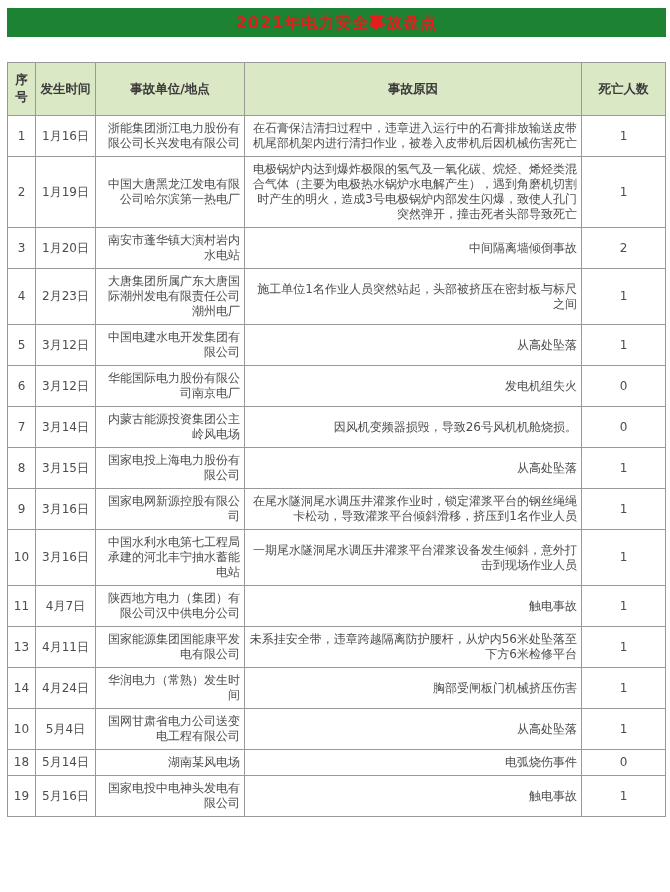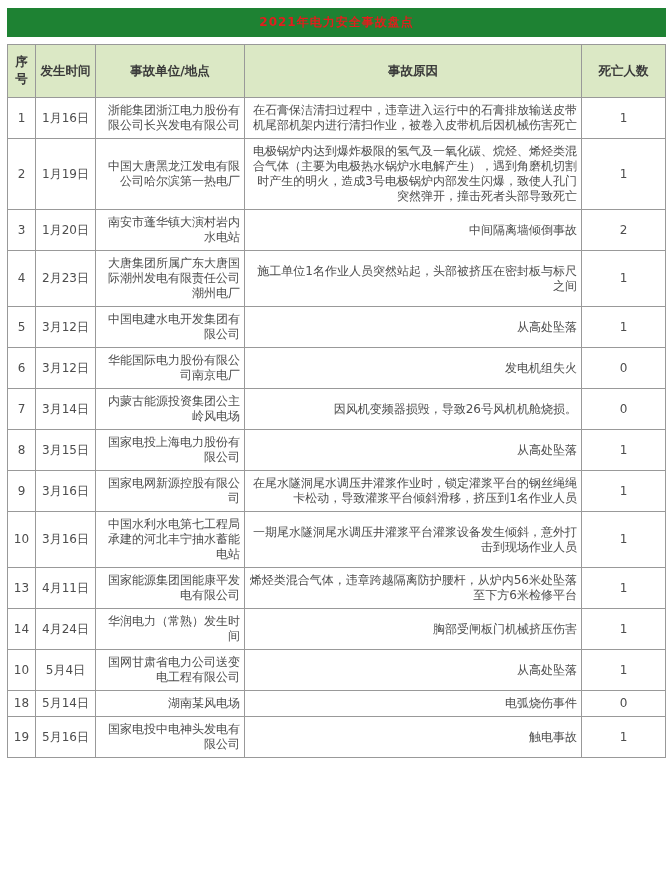--- a/index.html
+++ b/index.html
@@ -14,25 +14,25 @@
     box-sizing: border-box;
     font-family: "DejaVu Sans", "Liberation Sans", sans-serif;
   }
   .wrap {
     padding: 8px 4px 0 7px;
   }
   .title-bar {
     background: var(--title-bg, #1e8233);
     color: var(--title-text, #e31d1d);
     font-weight: bold;
-    font-size: 12px;
+    font-size: 16px;
     text-align: center;
     height: 29px;
     line-height: 29px;
-    margin-bottom: 7px;
+    margin-bottom: 25px;
     letter-spacing: 1px;
   }
   table.accidents {
     width: 100%;
     border-collapse: collapse;
     table-layout: fixed;
   }
   table.accidents th,
   table.accidents td {
     border: 1px solid var(--border, #999999);
@@ -151,24 +151,31 @@
     <td class="c-deaths">1</td>
   </tr>
         <tr>
     <td class="c-no">10</td>
     <td class="c-date">3月16日</td>
     <td class="c-unit">中国水利水电第七工程局承建的河北丰宁抽水蓄能电站</td>
     <td class="c-cause">一期尾水隧洞尾水调压井灌浆平台灌浆设备发生倾斜，意外打击到现场作业人员</td>
     <td class="c-deaths">1</td>
   </tr>
         <tr>
+    <td class="c-no">11</td>
+    <td class="c-date">4月7日</td>
+    <td class="c-unit">陕西地方电力（集团）有限公司汉中供电分公司</td>
+    <td class="c-cause">触电事故</td>
+    <td class="c-deaths">1</td>
+  </tr>
+        <tr>
     <td class="c-no">13</td>
     <td class="c-date">4月11日</td>
     <td class="c-unit">国家能源集团国能康平发电有限公司</td>
-    <td class="c-cause">烯烃类混合气体，违章跨越隔离防护腰杆，从炉内56米处坠落至下方6米检修平台</td>
+    <td class="c-cause">未系挂安全带，违章跨越隔离防护腰杆，从炉内56米处坠落至下方6米检修平台</td>
     <td class="c-deaths">1</td>
   </tr>
         <tr>
     <td class="c-no">14</td>
     <td class="c-date">4月24日</td>
     <td class="c-unit">华润电力（常熟）发生时间</td>
     <td class="c-cause">胸部受闸板门机械挤压伤害</td>
     <td class="c-deaths">1</td>
   </tr>
         <tr>

